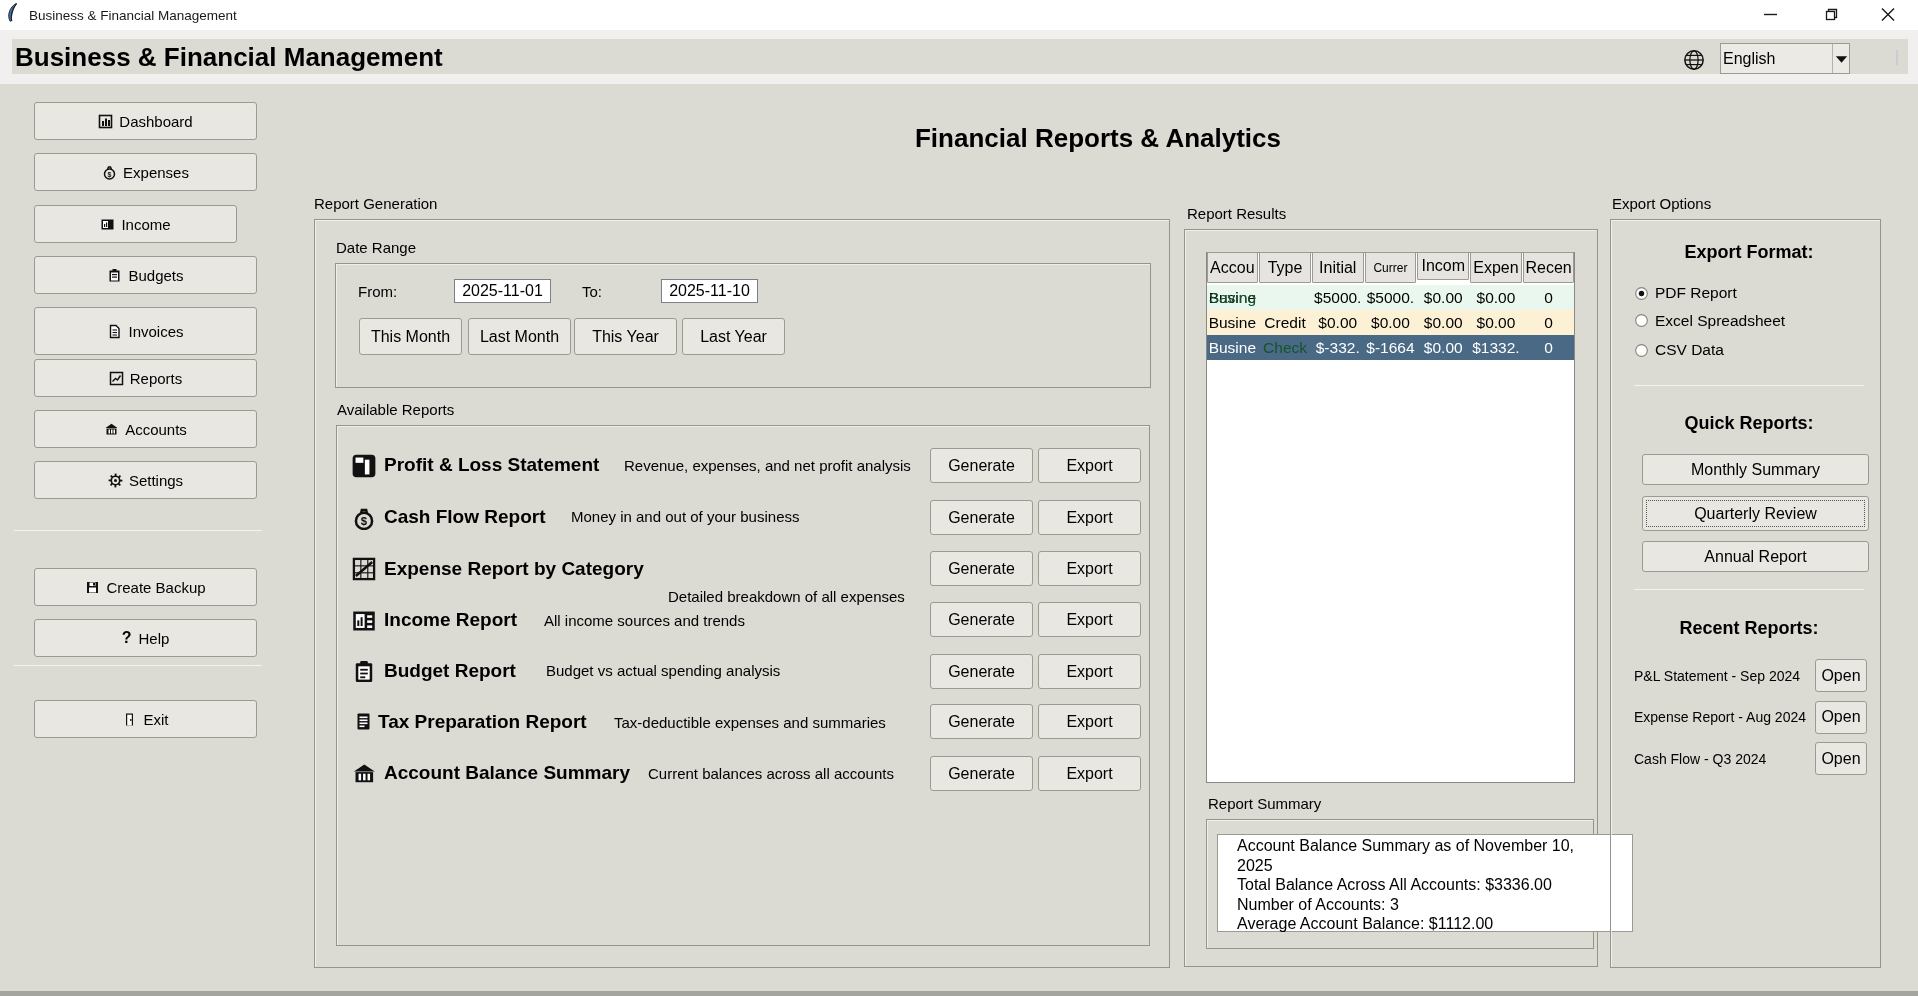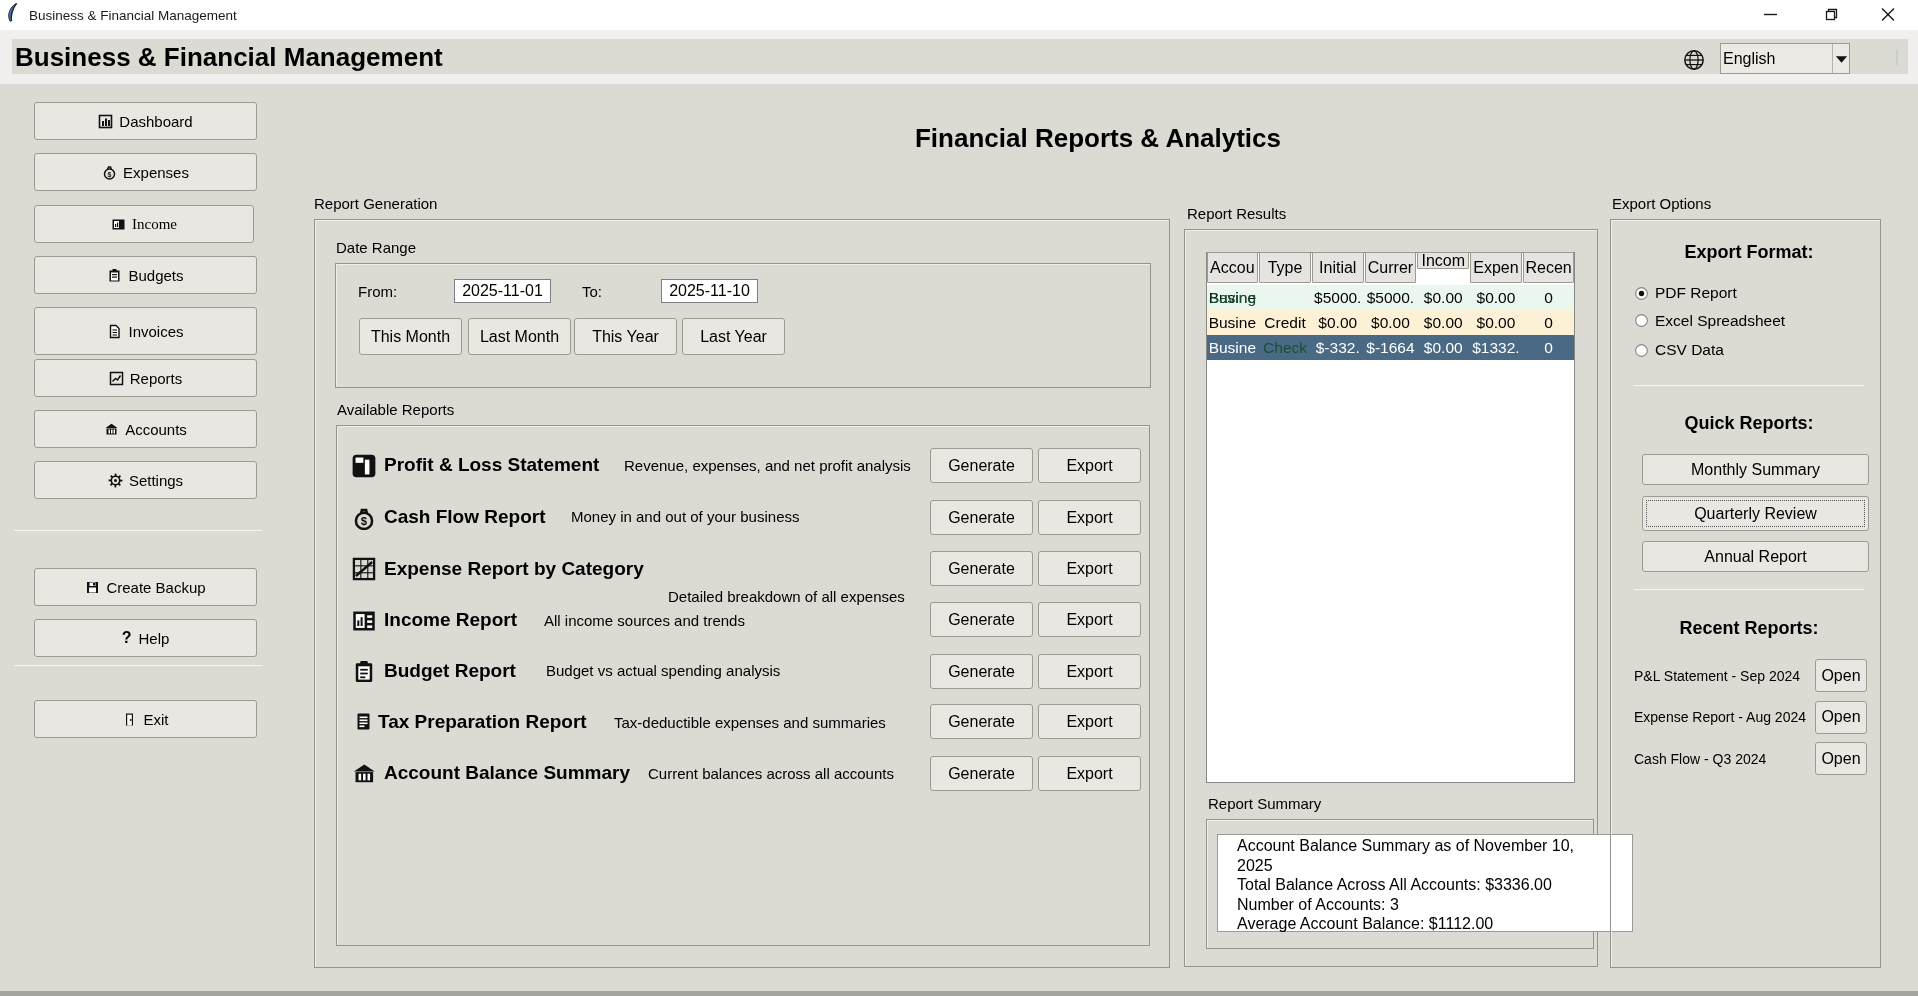--- a/index.html
+++ b/index.html
@@ -57,21 +57,21 @@
         <rect x="1.5" y="1.5" width="12" height="12" fill="none" stroke="#111" stroke-width="1.6"></rect>
         <rect x="4" y="7" width="2" height="5" fill="#111"></rect>
         <rect x="7" y="4.5" width="2" height="7.5" fill="#111"></rect>
         <rect x="10" y="6" width="2" height="6" fill="#111"></rect>
       </svg>Dashboard</div>
 <div class="btn" style="left:26px;top:153px;width:223px;height:38px;"><svg width="15" height="15" viewBox="0 0 15 15" style="margin-right:6px;">
         <circle cx="7.5" cy="9" r="5" fill="none" stroke="#111" stroke-width="1.5"></circle>
         <path d="M5.5 4.5 L6.5 2 L8.5 2 L9.5 4.5" fill="none" stroke="#111" stroke-width="1.5"></path>
         <text x="7.5" y="11.5" font-size="7" font-weight="bold" text-anchor="middle" fill="#111">$</text>
       </svg>Expenses</div>
-<div class="btn" style="left:26px;top:205px;width:220px;height:38px;font-family:Liberation Serif, serif;"><svg width="15" height="15" viewBox="0 0 15 15" style="margin-right:6px;">
+<div class="btn" style="left:26px;top:205px;width:203px;height:38px;"><svg width="15" height="15" viewBox="0 0 15 15" style="margin-right:6px;">
         <rect x="1.5" y="2.5" width="12" height="10" fill="#111"></rect>
         <rect x="3" y="4" width="5" height="7" fill="#fff"></rect>
         <rect x="4" y="7" width="1.2" height="3" fill="#111"></rect>
         <rect x="6" y="5.5" width="1.2" height="4.5" fill="#111"></rect>
       </svg>Income</div>
 <div class="btn" style="left:26px;top:256px;width:223px;height:38px;"><svg width="15" height="15" viewBox="0 0 15 15" style="margin-right:6px;">
         <rect x="2.5" y="2.5" width="10" height="11" fill="#111"></rect>
         <rect x="4" y="4.5" width="7" height="8" fill="#fff"></rect>
         <rect x="5.5" y="1" width="4" height="3" fill="#111"></rect>
         <rect x="5" y="6" width="5" height="1.2" fill="#111"></rect>
@@ -219,22 +219,22 @@
 <div class="btn" style="left:1030px;top:756px;width:103px;height:35px;font-size:16px;">Export</div>
 </div>
 
 <div class="lbl" style="left:1187px;top:205px;">Report Results</div>
 <div class="lf" style="left:1184px;top:229px;width:414px;height:738px;"></div>
 <div>
 <div class="abs" style="left:1206px;top:252px;width:369px;height:531px;background:#fff;border:1px solid #888884;"></div>
 <div class="abs" style="left:1206.5px;top:252px;width:51.7px;height:31px;background:#e6e4e0;border:1px solid #9e9a91;border-radius:1px;display:flex;align-items:center;justify-content:center;font-size:16px;">Accou</div>
 <div class="abs" style="left:1259.2px;top:252px;width:51.7px;height:31px;background:#e6e4e0;border:1px solid #9e9a91;border-radius:1px;display:flex;align-items:center;justify-content:center;font-size:16px;">Type</div>
 <div class="abs" style="left:1311.9px;top:252px;width:51.7px;height:31px;background:#e6e4e0;border:1px solid #9e9a91;border-radius:1px;display:flex;align-items:center;justify-content:center;font-size:16px;">Initial</div>
-<div class="abs" style="left:1364.6px;top:252px;width:51.7px;height:31px;background:#e6e4e0;border:1px solid #9e9a91;border-radius:1px;display:flex;align-items:center;justify-content:center;font-size:16px;">Currer</div>
-<div class="abs" style="left:1417.4px;top:252px;width:51.7px;height:17px;background:#e6e4e0;border:1px solid #9e9a91;border-radius:1px;display:flex;align-items:center;justify-content:center;font-size:16px;">Incom</div>
+<div class="abs" style="left:1364.6px;top:252px;width:51.7px;height:31px;background:#e6e4e0;border:1px solid #9e9a91;border-radius:1px;display:flex;align-items:center;justify-content:center;font-size:12px;">Currer</div>
+<div class="abs" style="left:1417.4px;top:252px;width:51.7px;height:28px;background:#e6e4e0;border:1px solid #9e9a91;border-radius:1px;display:flex;align-items:center;justify-content:center;font-size:16px;">Incom</div>
 <div class="abs" style="left:1470.1px;top:252px;width:51.7px;height:31px;background:#e6e4e0;border:1px solid #9e9a91;border-radius:1px;display:flex;align-items:center;justify-content:center;font-size:16px;">Expen</div>
 <div class="abs" style="left:1522.8px;top:252px;width:51.7px;height:31px;background:#e6e4e0;border:1px solid #9e9a91;border-radius:1px;display:flex;align-items:center;justify-content:center;font-size:16px;">Recen</div>
 <div class="abs" style="left:1207px;top:285px;width:367px;height:25px;background:#e9f7ee;"></div>
 <div class="abs" style="left:1206.0px;top:285px;width:52.7px;height:25px;color:#000;display:flex;align-items:center;justify-content:center;font-size:15.5px;">Busine</div>
 <div class="abs" style="left:1206px;top:285px;width:52.7px;height:25px;color:#14532d;display:flex;align-items:center;justify-content:center;font-size:15.5px;">Saving</div>
 <div class="abs" style="left:1311.4px;top:285px;width:52.7px;height:25px;color:#000;display:flex;align-items:center;justify-content:center;font-size:15.5px;">$5000.</div>
 <div class="abs" style="left:1364.1px;top:285px;width:52.7px;height:25px;color:#000;display:flex;align-items:center;justify-content:center;font-size:15.5px;">$5000.</div>
 <div class="abs" style="left:1416.9px;top:285px;width:52.7px;height:25px;color:#000;display:flex;align-items:center;justify-content:center;font-size:15.5px;">$0.00</div>
 <div class="abs" style="left:1469.6px;top:285px;width:52.7px;height:25px;color:#000;display:flex;align-items:center;justify-content:center;font-size:15.5px;">$0.00</div>
 <div class="abs" style="left:1522.3px;top:285px;width:52.7px;height:25px;color:#000;display:flex;align-items:center;justify-content:center;font-size:15.5px;">0</div>

